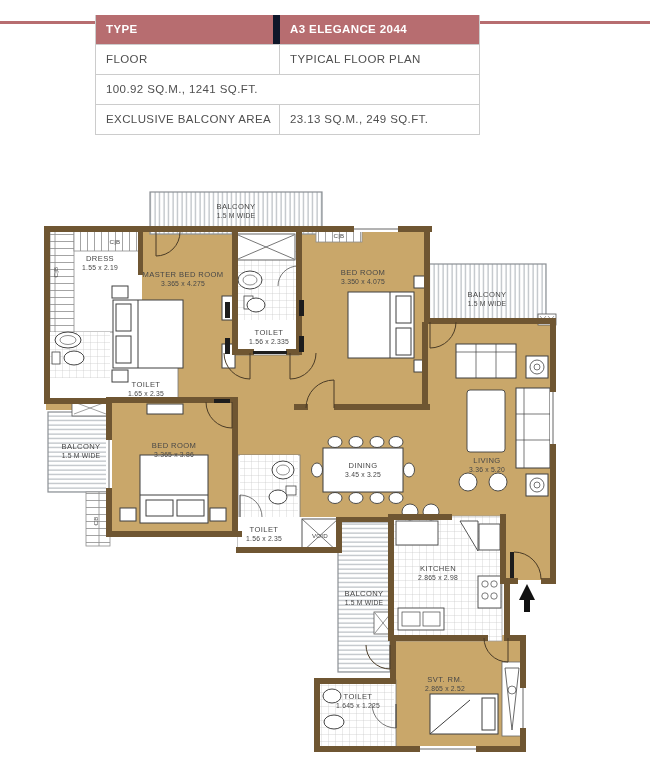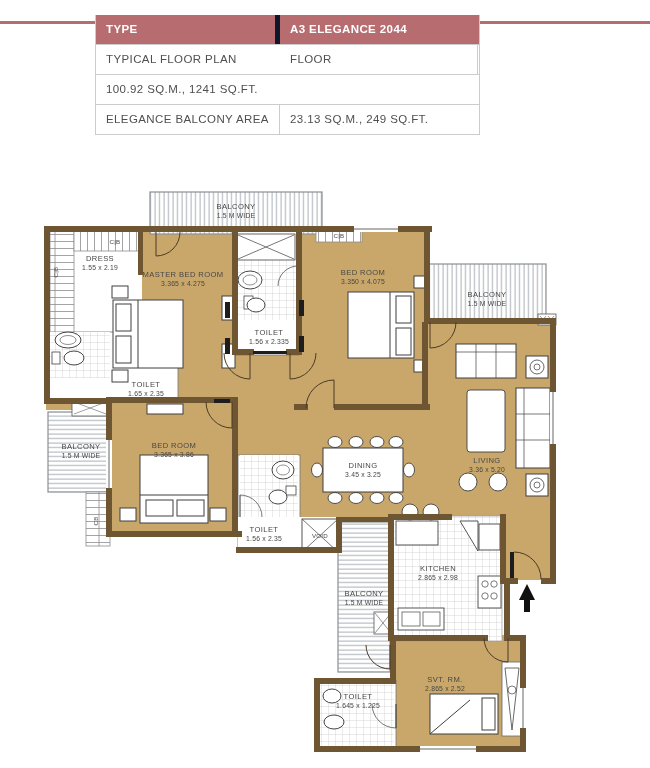--- a/index.html
+++ b/index.html
@@ -6,46 +6,46 @@
   body{width:650px;height:768px;position:relative;overflow:hidden;
        font-family:"Liberation Sans","DejaVu Sans",sans-serif;}
   .accent-line{position:absolute;left:0;top:21px;width:650px;height:3px;background:#b76d70;}
   .spec-table{position:absolute;left:95px;top:15px;width:383px;background:#ffffff;
               border:1px solid #cccccc;border-top:none;font-size:11.5px;color:#4f4f4f;
               letter-spacing:.4px;}
   .row{display:grid;grid-template-columns:184px 198px;border-top:1px solid #cccccc;}
   .row.header{border-top:none;background:#b76d70;color:#ffffff;font-weight:bold;}
   .cell{padding:7px 6px 7px 10px;display:flex;align-items:center;line-height:1.3;}
   .cell.lbl{border-right:1px solid #cccccc;}
-  .row.header .cell.lbl{border-right:5px solid #0f172a;}
+  .row.header .cell.lbl{border-right:7px solid #0f172a;}
   .plan-svg{position:absolute;left:0;top:0;}
   svg text{font-family:"Liberation Sans","DejaVu Sans",sans-serif;fill:#474747;}
   .rname{font-size:7.6px;letter-spacing:.4px;}
   .rdims{font-size:6.8px;letter-spacing:.2px;}
   .tiny{font-size:6.2px;letter-spacing:.2px;}
 </style>
 </head>
 <body>
 
 <div class="accent-line"></div>
 
 <div class="spec-table">
   <div class="row header">
     <div class="cell lbl">TYPE</div>
     <div class="cell">A3 ELEGANCE 2044</div>
   </div>
   <div class="row">
+    <div class="cell lbl">FLOOR</div>
     <div class="cell">TYPICAL FLOOR PLAN</div>
-    <div class="cell lbl">FLOOR</div>
   </div>
   <div class="row">
     <div class="cell">100.92 SQ.M., 1241 SQ.FT.</div>
   </div>
   <div class="row">
-    <div class="cell lbl">ELEGANCE BALCONY AREA</div>
+    <div class="cell lbl">EXCLUSIVE BALCONY AREA</div>
     <div class="cell">23.13 SQ.M., 249 SQ.FT.</div>
   </div>
 </div>
 
 <svg class="plan-svg" width="650" height="768" viewBox="0 0 650 768">
   <defs>
     <pattern id="stripeV" width="4.5" height="8" patternUnits="userSpaceOnUse">
       <rect width="4.5" height="8" fill="#ffffff"></rect>
       <line x1="2" y1="0" x2="2" y2="8" stroke="#9aa0a8" stroke-width="0.9"></line>
     </pattern>

